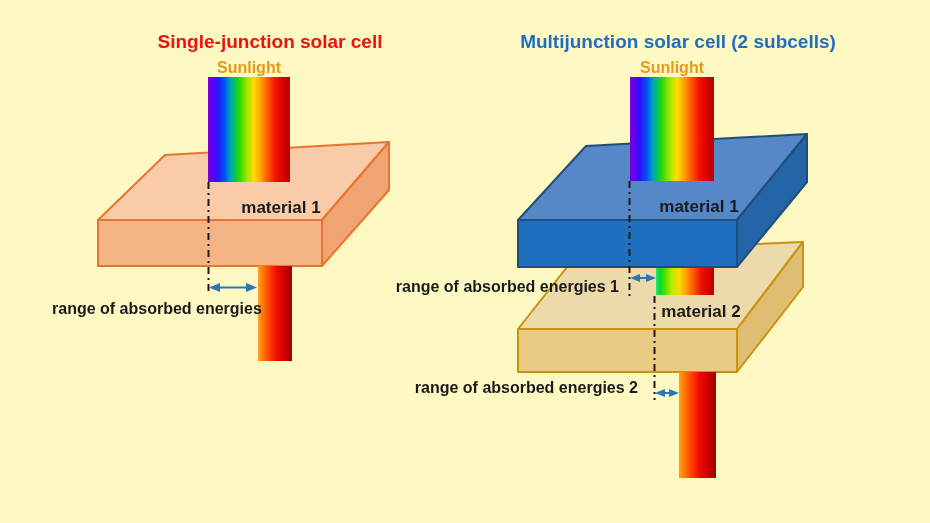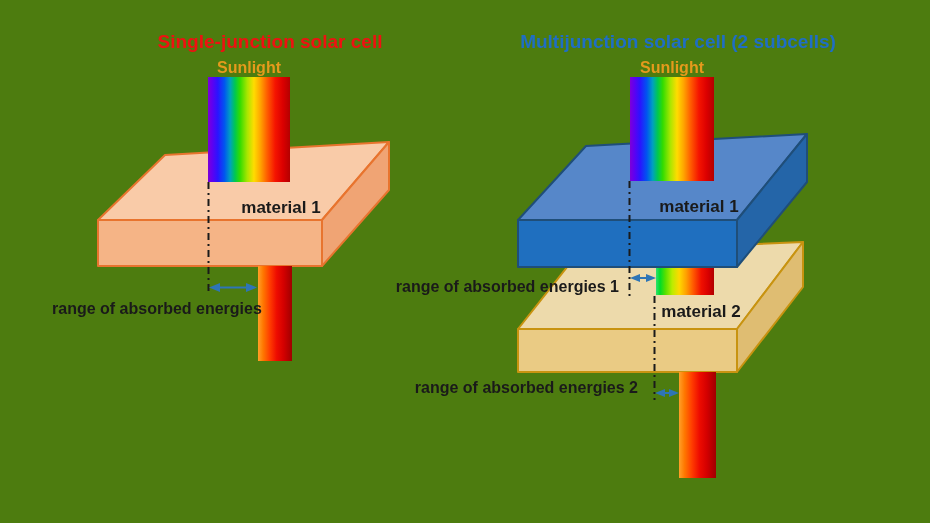--- a/index.html
+++ b/index.html
@@ -1,16 +1,16 @@
 <!DOCTYPE html>
 <html><head>
 <meta charset="utf-8">
 <style>
   html,body{margin:0;padding:0;background:#ffffff;}
-  .canvas{position:relative;width:930px;height:523px;background:#4d7c0f;overflow:hidden;}
+  .canvas{position:relative;width:930px;height:523px;background:#fef9c3;overflow:hidden;}
   svg{display:block;}
   text{font-family:"Liberation Sans",sans-serif;font-weight:bold;}
   .t-title{font-size:19px;}
   .t-sun{font-size:16px;}
   .t-mat{font-size:17px;}
   .t-range{font-size:16px;}
   .slab{stroke-width:2;stroke-linejoin:round;}
   .dashline{stroke-width:2;stroke-dasharray:7 4 2 4;fill:none;}
   .arrowline{stroke-width:2;}
 </style>

